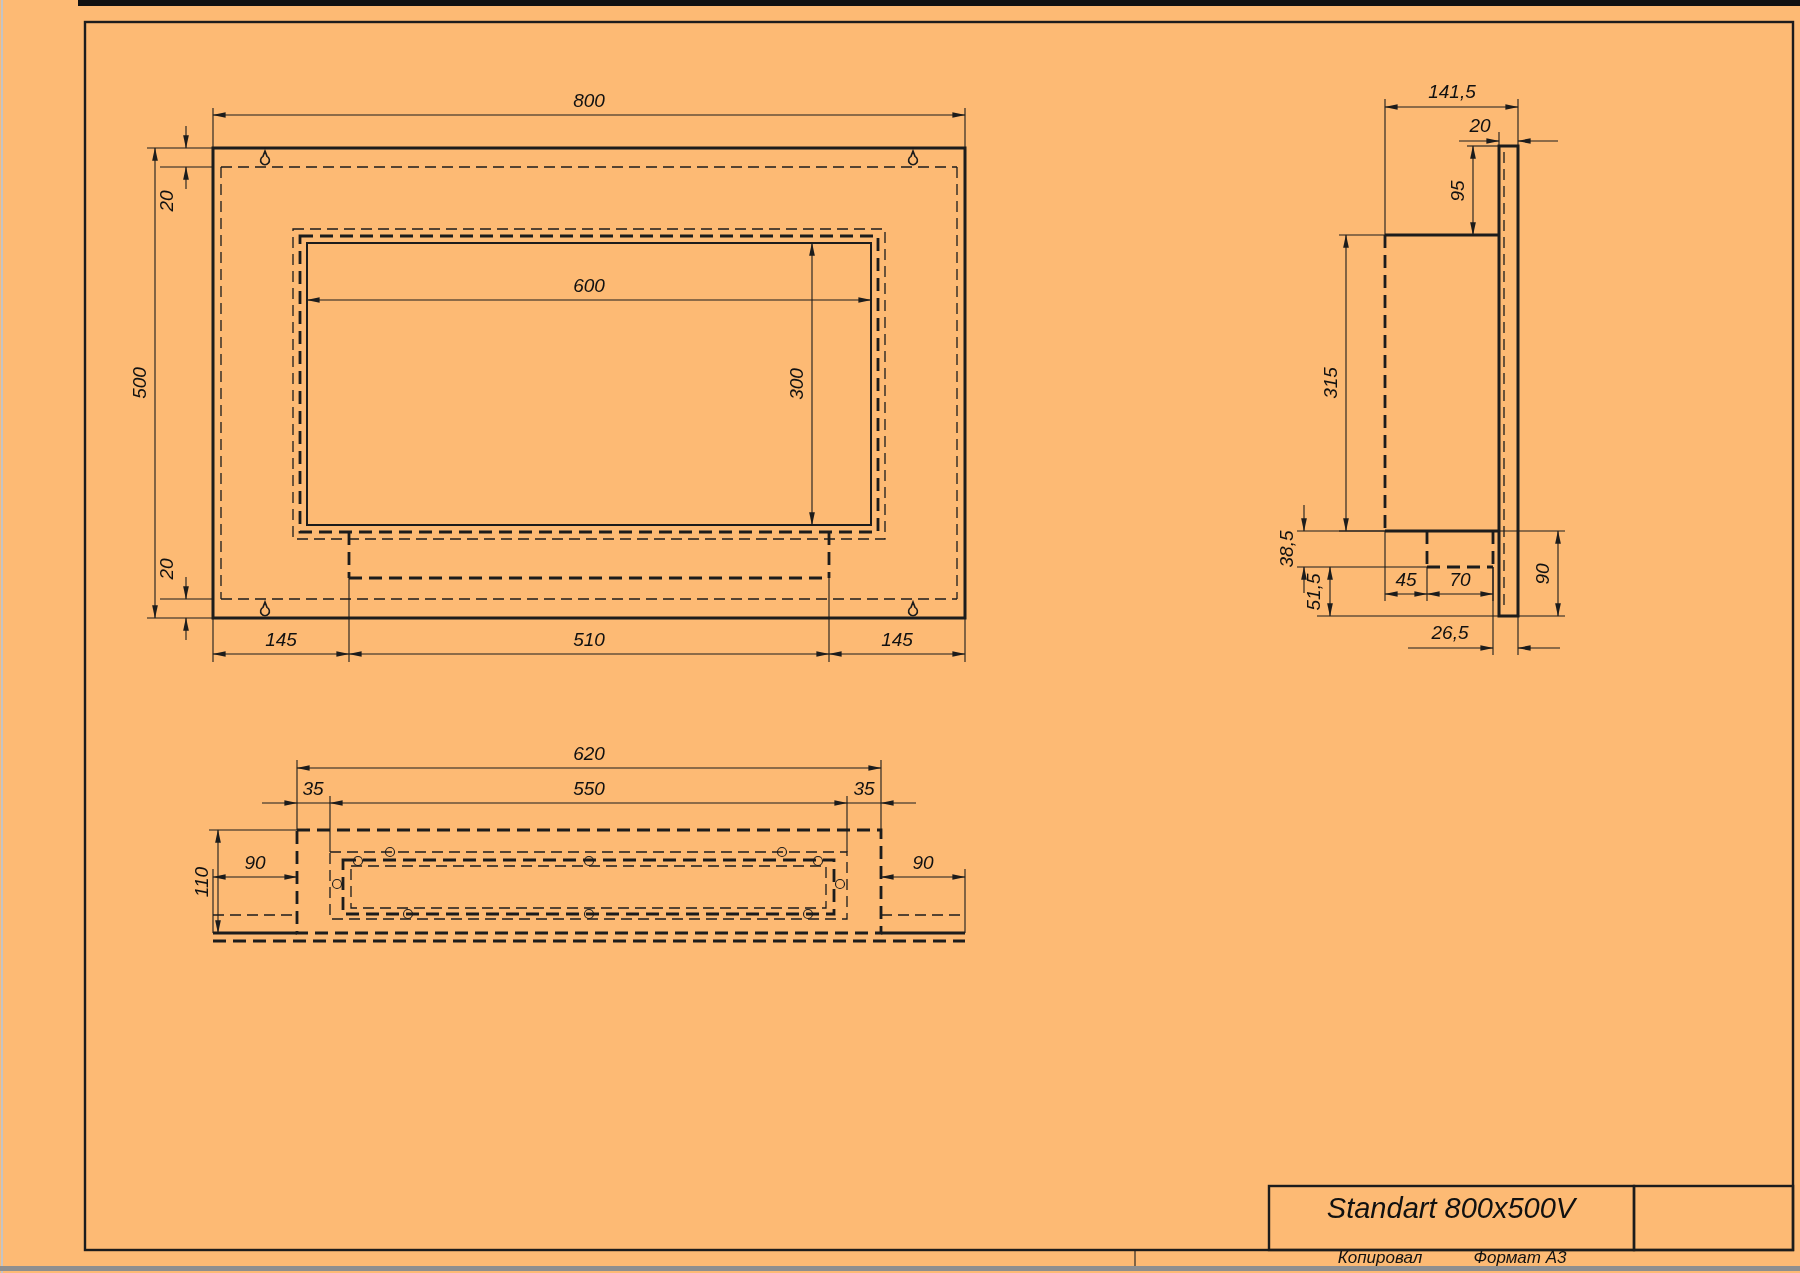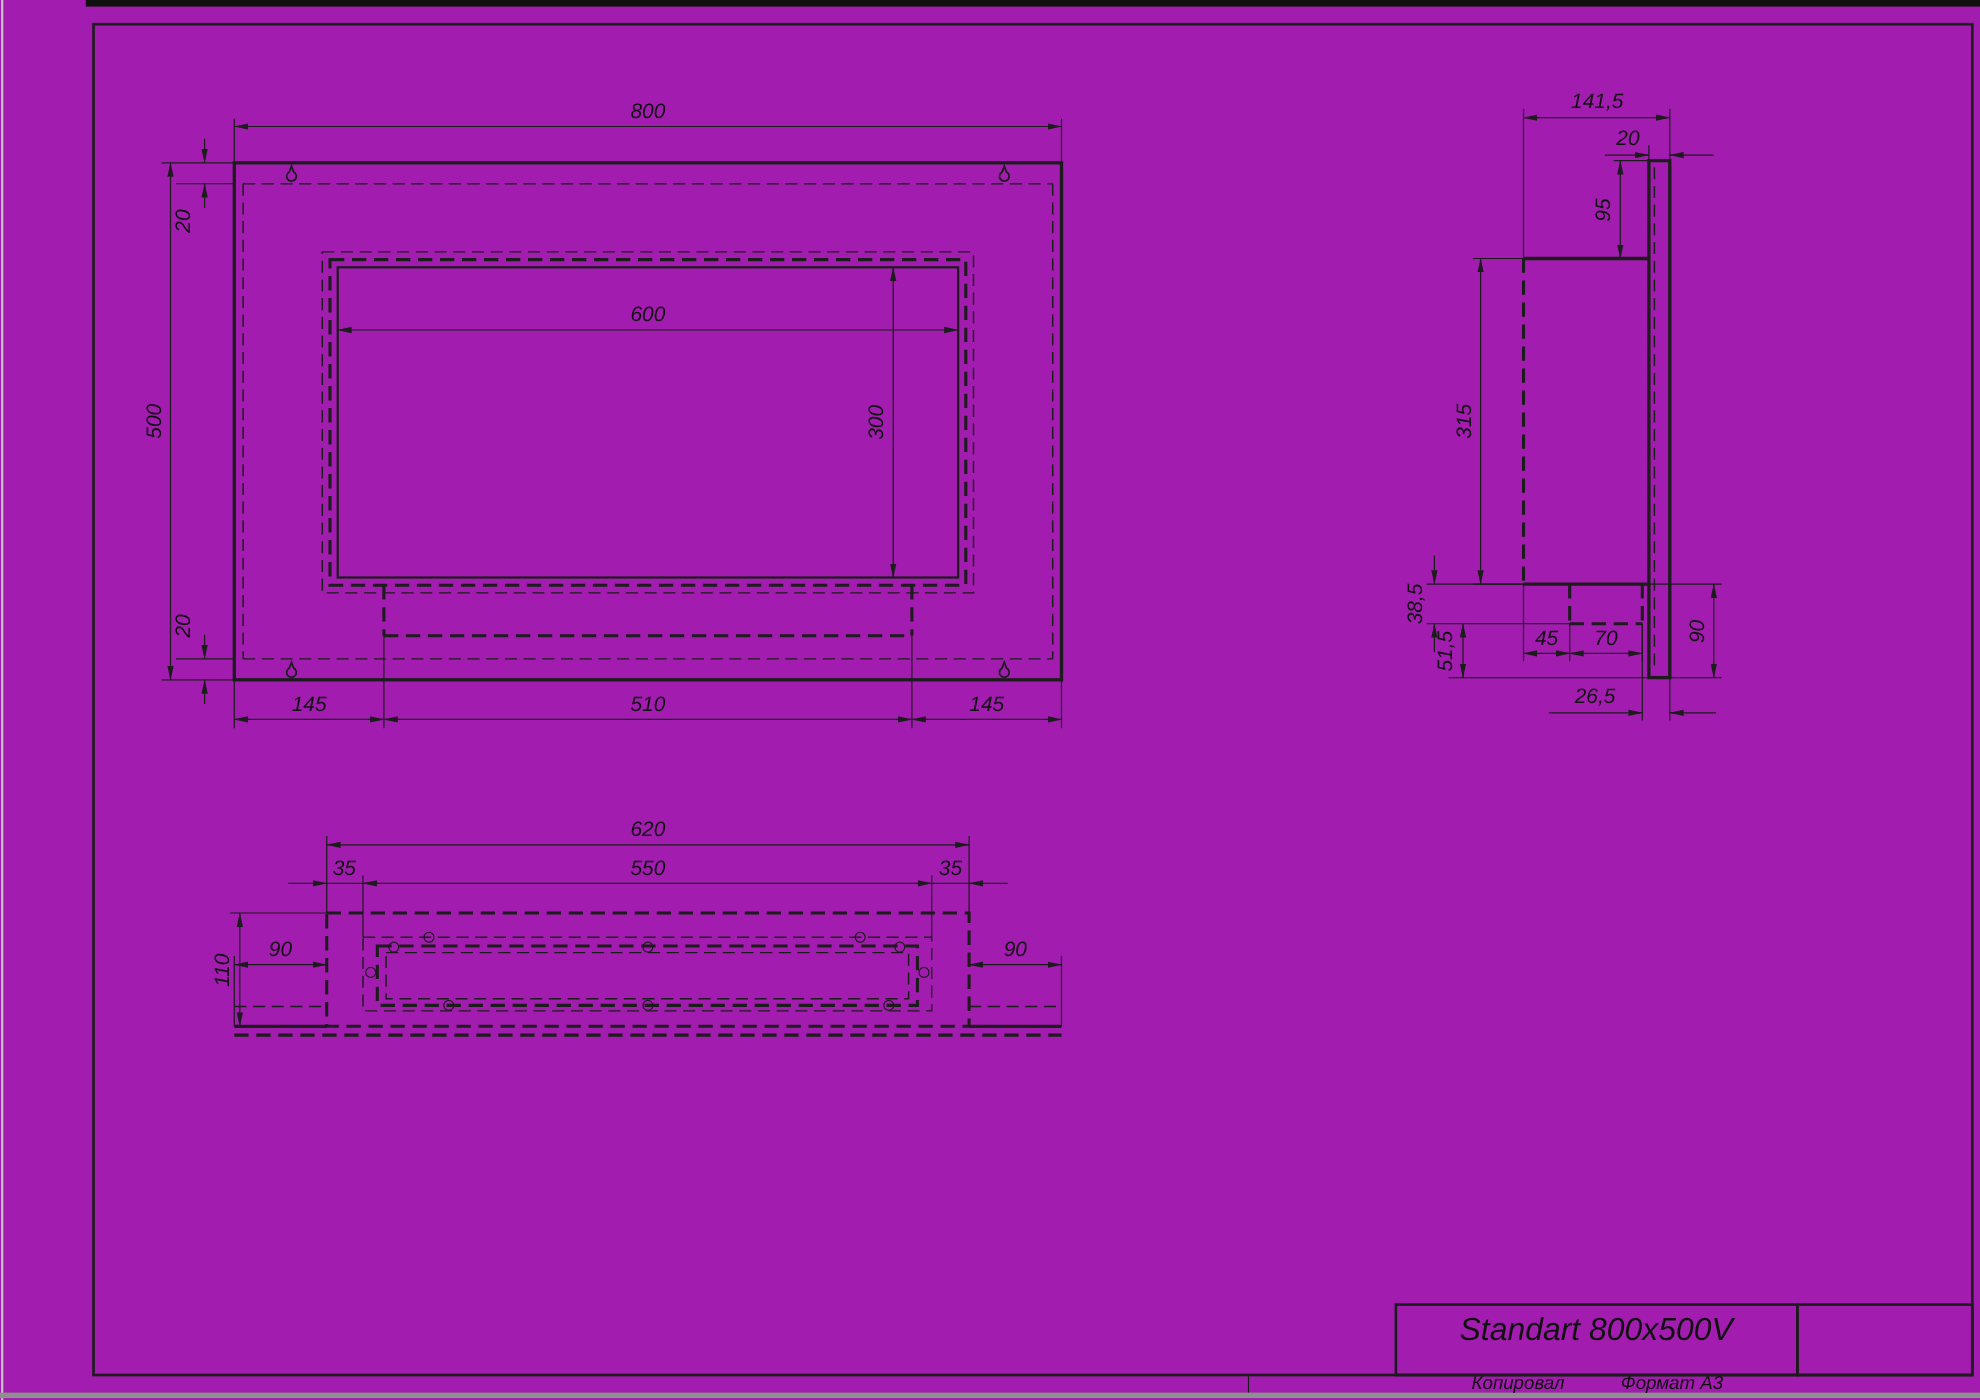--- a/index.html
+++ b/index.html
@@ -1,16 +1,16 @@
 <!DOCTYPE html>
 <html><head>
 <meta charset="utf-8">
 <style>
   html,body{margin:0;padding:0;background:#fff;}
-  .canvas{position:relative;width:1800px;height:1273px;background:#a21caf;overflow:hidden;
+  .canvas{position:relative;width:1800px;height:1273px;background:#fdba74;overflow:hidden;
           font-family:"Liberation Sans",sans-serif;}
   svg{position:absolute;left:0;top:0;}
   
   .ts{stroke:#1c1c1c;stroke-width:3;fill:none;}
   .ms{stroke:#1c1c1c;stroke-width:2;fill:none;}
   .th{stroke:#1c1c1c;stroke-width:1.1;fill:none;}
   .td{stroke:#1c1c1c;stroke-width:1.3;fill:none;stroke-dasharray:11,6;}
   .TD{stroke:#1c1c1c;stroke-width:2.8;fill:none;stroke-dasharray:13,7;}
   .bd{stroke:#1c1c1c;stroke-width:2.4;fill:none;}
   .db{marker-start:url(#arr);marker-end:url(#arr);}

